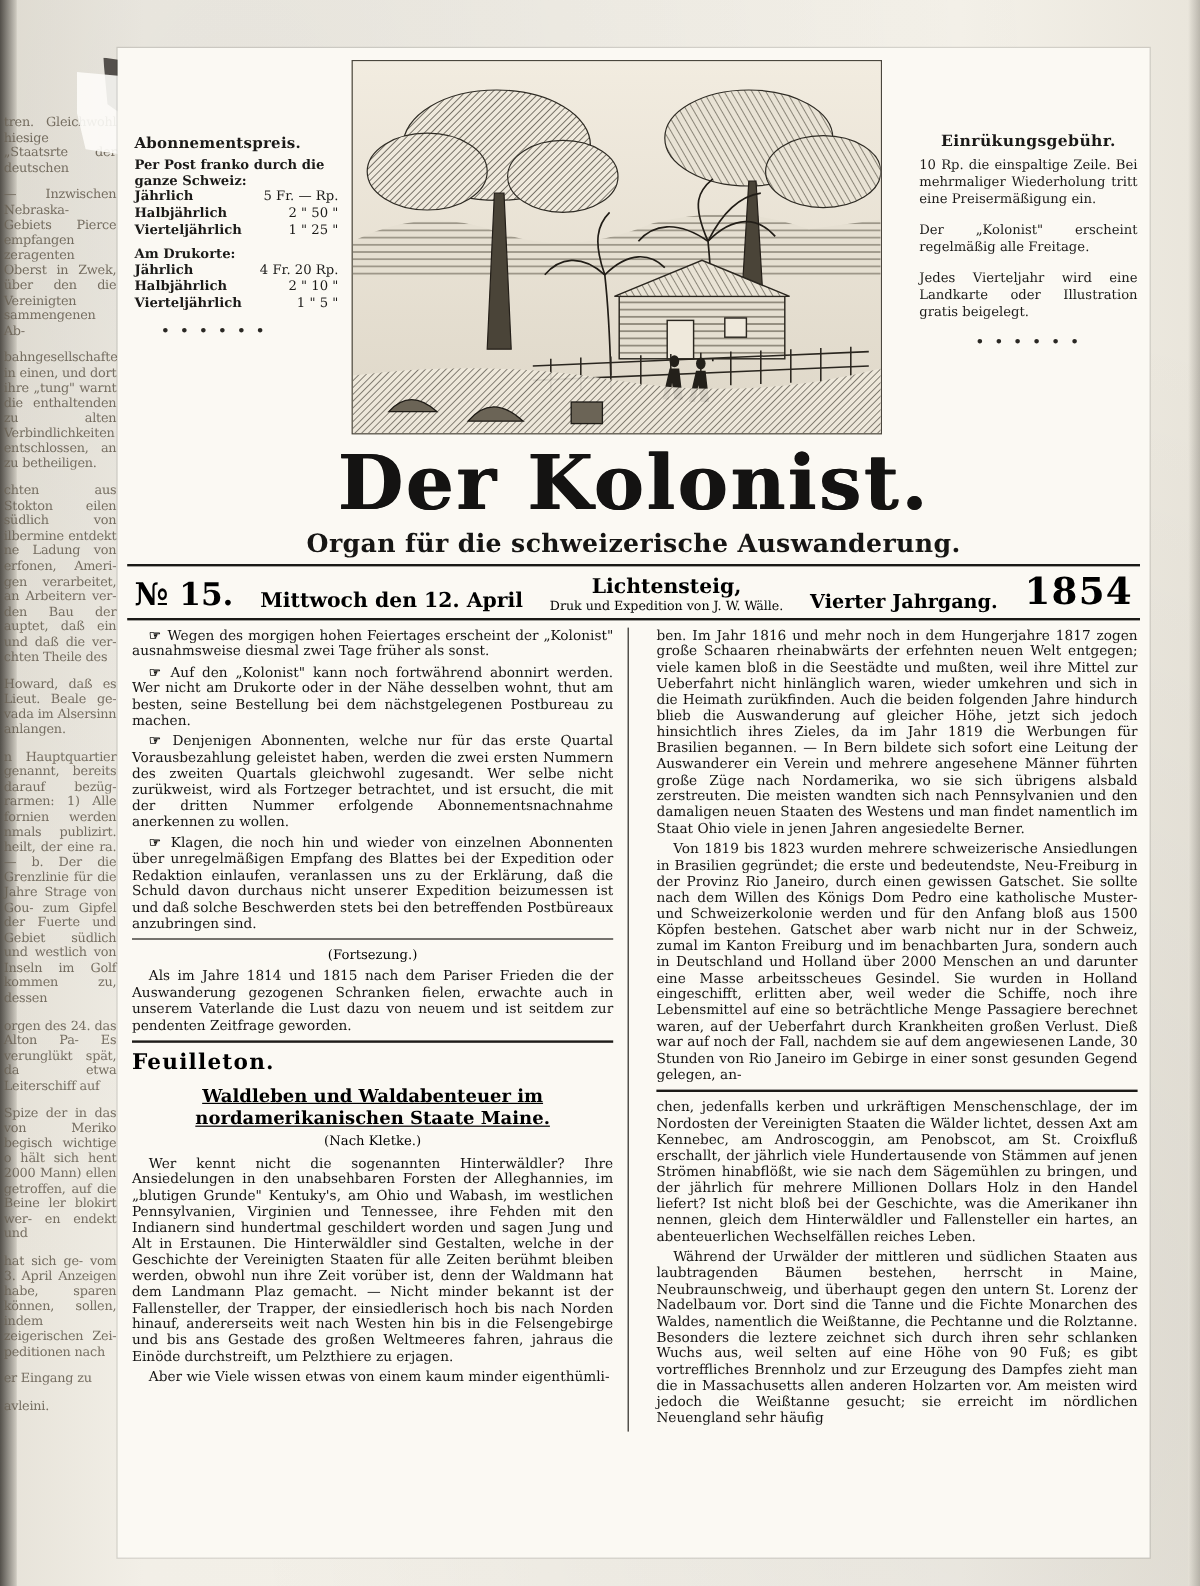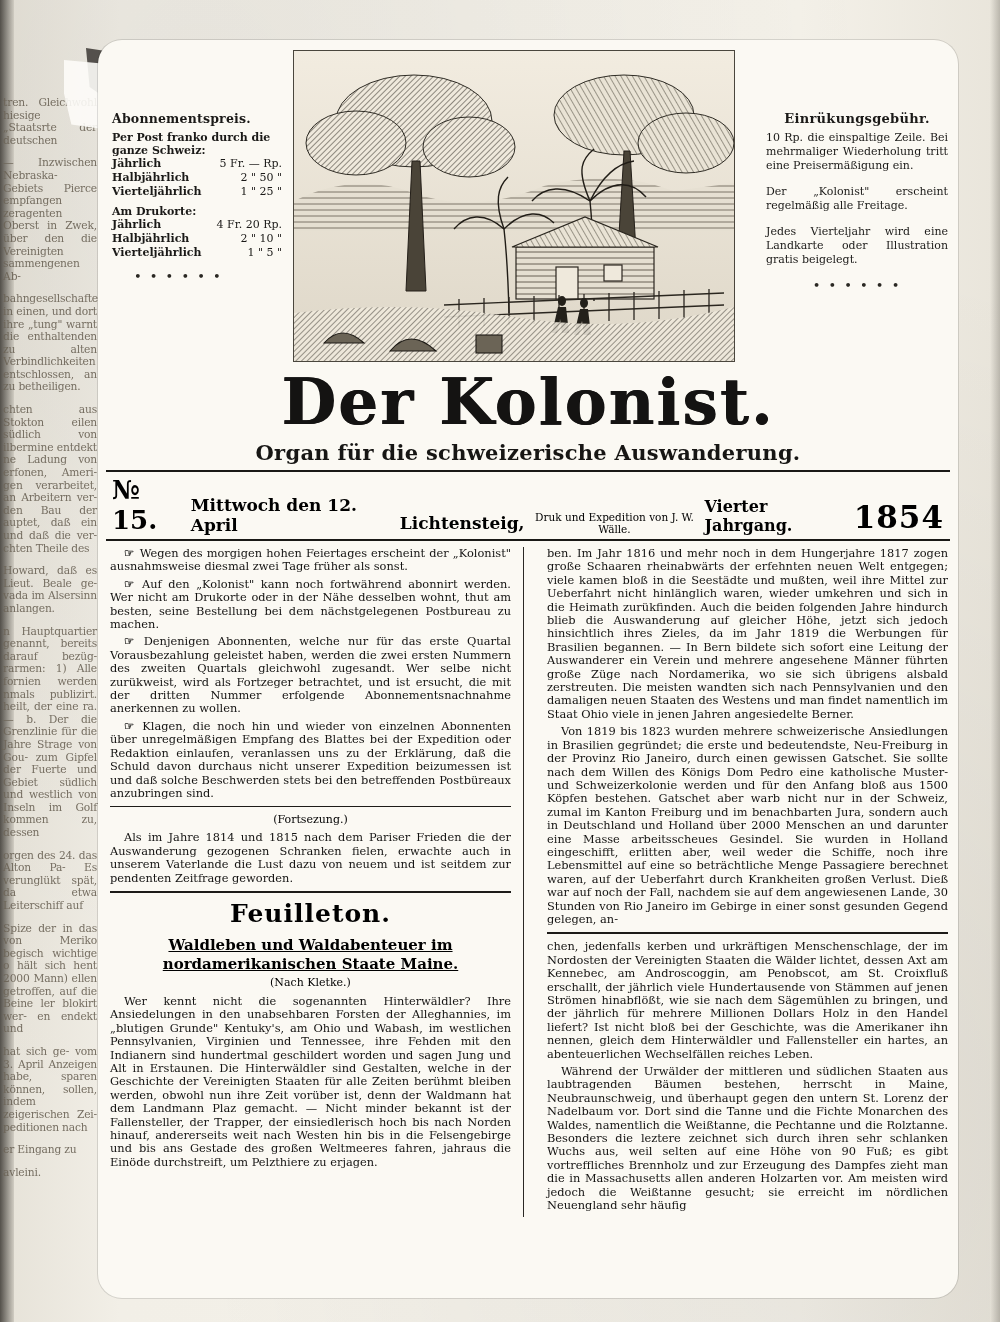--- a/index.html
+++ b/index.html
@@ -52,21 +52,20 @@
     background:#2f2c28;
     clip-path:polygon(0 0,100% 10%,70% 100%,10% 72%);
     opacity:.8;
   }
 
   
   .sheet{
     position:absolute;left:98px;top:40px;width:860px;height:1258px;
     background:#fbf9f3;
     box-shadow:0 0 0 1px rgba(0,0,0,.12);
-    border-radius:24px;
   }
 
   
   .masthead{position:relative;height:430px;}
   .price-box{
     position:absolute;left:14px;top:72px;width:170px;
     font-size:11px;line-height:14px;color:#1b1a18;
   }
   .price-box .hd{
     font-family:"DejaVu Serif",serif;font-weight:bold;font-size:12.5px;
@@ -107,21 +106,21 @@
   .issuebar{
     display:flex;align-items:flex-end;justify-content:space-between;
     padding:3px 14px 4px 14px;
   }
   .issuebar .no{font-size:26px;font-weight:bold;}
   .issuebar .date{font-size:17px;font-weight:bold;}
   .issuebar .place{font-size:17px;font-weight:bold;}
   .issuebar .imprint{font-size:10.5px;text-align:center;line-height:12px;}
   .issuebar .year{font-size:16px;font-weight:bold;}
   .issuebar .yearnum{font-size:31px;font-weight:bold;letter-spacing:1px;}
-  .mid{display:flex;flex-direction:row;align-items:center;}
+  .mid{display:flex;flex-direction:column;align-items:center;}
 
   
   .body{display:flex;padding:6px 10px 0 12px;gap:11px;}
   .col{width:408px;}
   .col.left{padding-right:12px;border-right:1px solid #2a2824;}
   .col.right{padding-left:12px;}
   .col p{
     margin:0 0 4px 0;
     font-size:11.4px;line-height:13.4px;
     text-align:justify;
@@ -131,21 +130,21 @@
   }
   .col p.noind{text-indent:0;}
   .hand{font-weight:bold;letter-spacing:.5px;}
   .secthead{
     text-align:center;font-weight:bold;font-size:16px;line-height:19px;
     margin:8px 0 2px 0;
   }
   .secthead.small{font-size:15px;text-decoration:underline;}
   .cont{text-align:center;font-size:11px;margin:0 0 5px 0;}
   .feuilleton{
-    text-align:center;font-weight:bold;font-size:25px;letter-spacing:1px;
+    font-weight:bold;font-size:18px;letter-spacing:1px;
     margin:6px 0 4px 0;
   }
   .byline{text-align:center;font-size:11px;margin:0 0 6px 0;}
   .hr-col{border-top:1px solid #1d1b18;margin:6px 0 6px 0;}
   .hr-col.thick{border-top:2px solid #1d1b18;}
 </style>
 </head>
 <body>
 
 <div class="scan"></div>
@@ -331,20 +330,21 @@
 
       <div class="hr-col"></div>
       <div class="cont">(Fortsezung.)</div>
       <p>Als im Jahre 1814 und 1815 nach dem Pariser Frieden die der Auswanderung gezogenen Schranken fielen, erwachte auch in unserem Vaterlande die Lust dazu von neuem und ist seitdem zur pendenten Zeitfrage geworden.</p>
 
       <div class="hr-col thick"></div>
       <div class="feuilleton">Feuilleton.</div>
       <div class="secthead small">Waldleben und Waldabenteuer im nordamerikanischen Staate Maine.</div>
       <div class="byline">(Nach Kletke.)</div>
       <p>Wer kennt nicht die sogenannten Hinterwäldler? Ihre Ansiedelungen in den unabsehbaren Forsten der Alleghannies, im „blutigen Grunde" Kentuky's, am Ohio und Wabash, im westlichen Pennsylvanien, Virginien und Tennessee, ihre Fehden mit den Indianern sind hundertmal geschildert worden und sagen Jung und Alt in Erstaunen. Die Hinterwäldler sind Gestalten, welche in der Geschichte der Vereinigten Staaten für alle Zeiten berühmt bleiben werden, obwohl nun ihre Zeit vorüber ist, denn der Waldmann hat dem Landmann Plaz gemacht. — Nicht minder bekannt ist der Fallensteller, der Trapper, der einsiedlerisch hoch bis nach Norden hinauf, andererseits weit nach Westen hin bis in die Felsengebirge und bis ans Gestade des großen Weltmeeres fahren, jahraus die Einöde durchstreift, um Pelzthiere zu erjagen.</p>
+      <p>Aber wie Viele wissen etwas von einem kaum minder eigenthümli-</p>
     </div>
 
     <div class="col right">
       <p class="noind">ben. Im Jahr 1816 und mehr noch in dem Hungerjahre 1817 zogen große Schaaren rheinabwärts der erfehnten neuen Welt entgegen; viele kamen bloß in die Seestädte und mußten, weil ihre Mittel zur Ueberfahrt nicht hinlänglich waren, wieder umkehren und sich in die Heimath zurükfinden. Auch die beiden folgenden Jahre hindurch blieb die Auswanderung auf gleicher Höhe, jetzt sich jedoch hinsichtlich ihres Zieles, da im Jahr 1819 die Werbungen für Brasilien begannen. — In Bern bildete sich sofort eine Leitung der Auswanderer ein Verein und mehrere angesehene Männer führten große Züge nach Nordamerika, wo sie sich übrigens alsbald zerstreuten. Die meisten wandten sich nach Pennsylvanien und den damaligen neuen Staaten des Westens und man findet namentlich im Staat Ohio viele in jenen Jahren angesiedelte Berner.</p>
       <p>Von 1819 bis 1823 wurden mehrere schweizerische Ansiedlungen in Brasilien gegründet; die erste und bedeutendste, Neu-Freiburg in der Provinz Rio Janeiro, durch einen gewissen Gatschet. Sie sollte nach dem Willen des Königs Dom Pedro eine katholische Muster- und Schweizerkolonie werden und für den Anfang bloß aus 1500 Köpfen bestehen. Gatschet aber warb nicht nur in der Schweiz, zumal im Kanton Freiburg und im benachbarten Jura, sondern auch in Deutschland und Holland über 2000 Menschen an und darunter eine Masse arbeitsscheues Gesindel. Sie wurden in Holland eingeschifft, erlitten aber, weil weder die Schiffe, noch ihre Lebensmittel auf eine so beträchtliche Menge Passagiere berechnet waren, auf der Ueberfahrt durch Krankheiten großen Verlust. Dieß war auf noch der Fall, nachdem sie auf dem angewiesenen Lande, 30 Stunden von Rio Janeiro im Gebirge in einer sonst gesunden Gegend gelegen, an-</p>
       <div class="hr-col thick"></div>
       <p class="noind">chen, jedenfalls kerben und urkräftigen Menschenschlage, der im Nordosten der Vereinigten Staaten die Wälder lichtet, dessen Axt am Kennebec, am Androscoggin, am Penobscot, am St. Croixfluß erschallt, der jährlich viele Hundertausende von Stämmen auf jenen Strömen hinabflößt, wie sie nach dem Sägemühlen zu bringen, und der jährlich für mehrere Millionen Dollars Holz in den Handel liefert? Ist nicht bloß bei der Geschichte, was die Amerikaner ihn nennen, gleich dem Hinterwäldler und Fallensteller ein hartes, an abenteuerlichen Wechselfällen reiches Leben.</p>
       <p>Während der Urwälder der mittleren und südlichen Staaten aus laubtragenden Bäumen bestehen, herrscht in Maine, Neubraunschweig, und überhaupt gegen den untern St. Lorenz der Nadelbaum vor. Dort sind die Tanne und die Fichte Monarchen des Waldes, namentlich die Weißtanne, die Pechtanne und die Rolztanne. Besonders die leztere zeichnet sich durch ihren sehr schlanken Wuchs aus, weil selten auf eine Höhe von 90 Fuß; es gibt vortreffliches Brennholz und zur Erzeugung des Dampfes zieht man die in Massachusetts allen anderen Holzarten vor. Am meisten wird jedoch die Weißtanne gesucht; sie erreicht im nördlichen Neuengland sehr häufig</p>
     </div>
 

